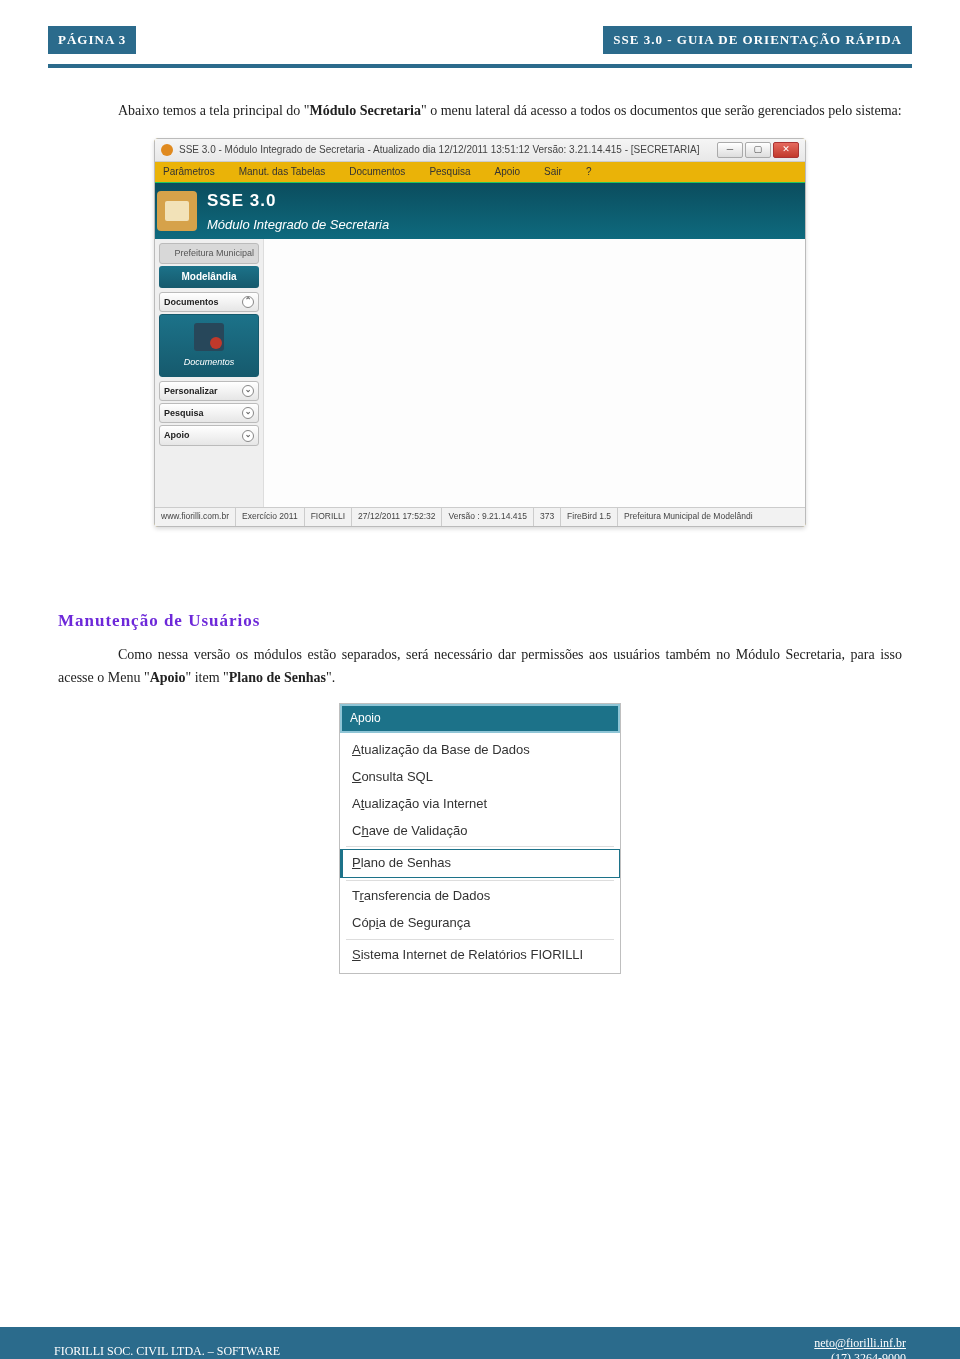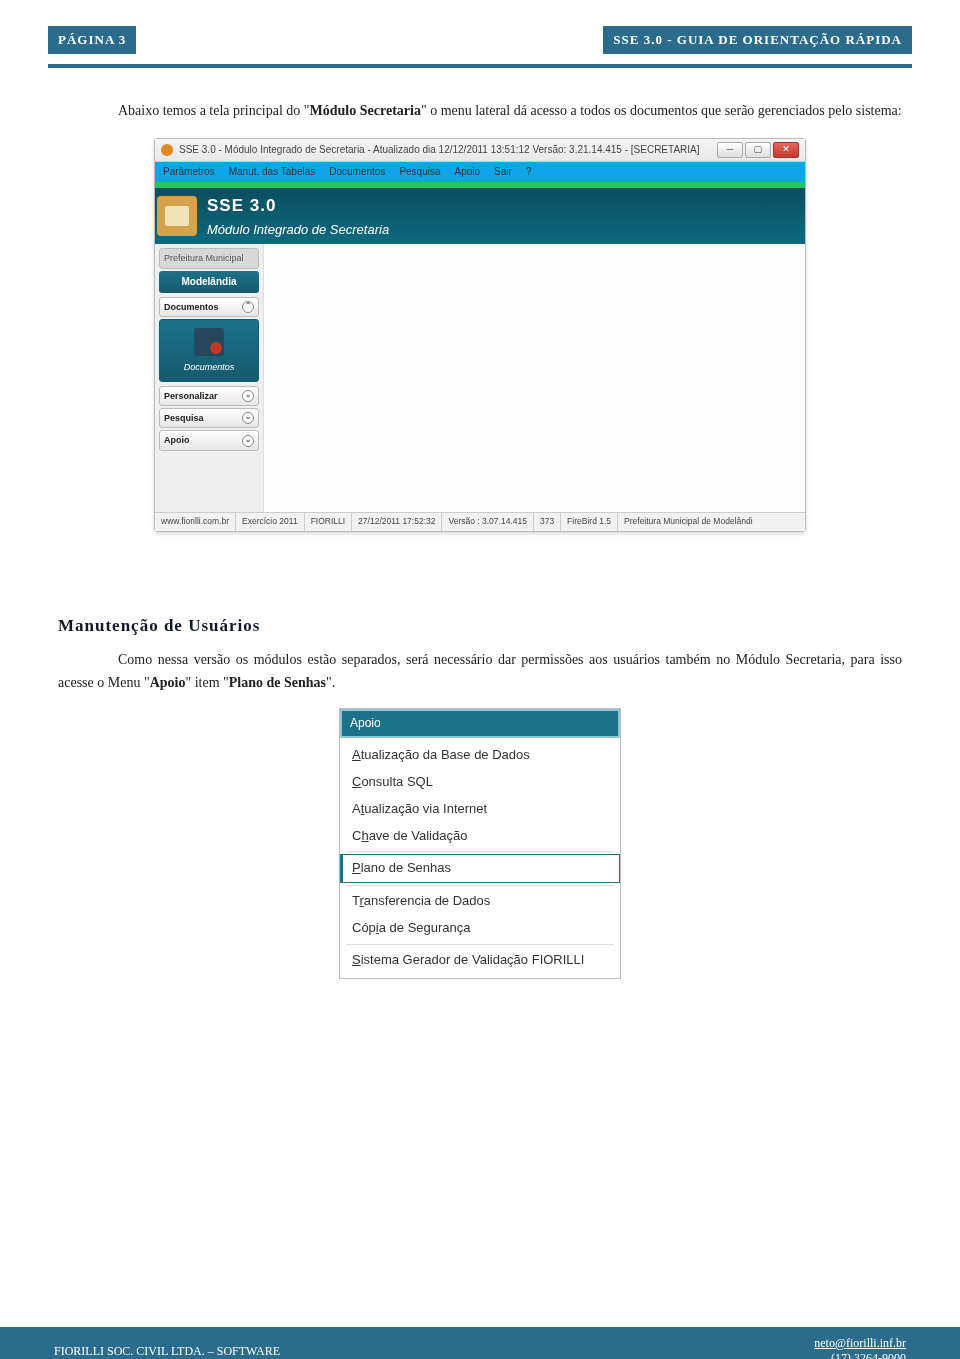--- a/index.html
+++ b/index.html
@@ -46,21 +46,21 @@
   text-align: justify;
   text-indent: 60px;
   margin: 0 0 16px 0;
 }
 .bold { font-weight: bold; }
 .screenshot-window {
   width: 650px;
   margin: 8px auto 4px auto;
   border: 1px solid #bbb;
   border-radius: 4px;
-  background: #0ea5e9;
+  background: #eab308;
   box-shadow: 0 2px 4px rgba(0,0,0,0.15);
   font-family: Tahoma, Arial, sans-serif;
 }
 .win-titlebar {
   display: flex;
   align-items: center;
   background: linear-gradient(#f5f5f5,#e8e8e8);
   border-bottom: 1px solid #ccc;
   padding: 3px 6px;
   font-size: 10px;
@@ -81,25 +81,25 @@
   border: 1px solid #aaa;
   background: linear-gradient(#fff,#ddd);
   font-size: 9px;
   text-align: center;
   line-height: 12px;
   border-radius: 2px;
 }
 .win-btn.close { background: linear-gradient(#E56A5E,#C1392B); color: #fff; border-color: #a33; }
 .win-menubar {
   display: flex;
-  gap: 14px;
+  gap: 24px;
   padding: 2px 8px;
   font-size: 10px;
   color: #333;
-  border-bottom: 6px solid #22c55e;
+  border-bottom: 1px solid #22c55e;
 }
 .win-banner {
   height: 56px;
   background: linear-gradient(#0B4D5E, #0E6A7E);
   display: flex;
   align-items: center;
   padding-left: 2px;
   color: #fff;
 }
 .banner-icon {
@@ -138,21 +138,21 @@
   background: #efefef;
   border-right: 1px solid #ddd;
   padding: 4px 4px;
   font-size: 9px;
 }
 .side-header {
   background: #d8d8d8;
   border: 1px solid #bbb;
   border-radius: 3px;
   padding: 2px 4px;
-  text-align: left;
+  text-align: right;
   color: #555;
   margin-bottom: 2px;
 }
 .side-muni {
   background: linear-gradient(#1C7289,#165A6D);
   color: #fff;
   text-align: center;
   padding: 3px 0;
   font-weight: bold;
   font-size: 10px;
@@ -222,21 +222,21 @@
   border-right: 1px solid #ccc;
   white-space: nowrap;
 }
 .win-status > div:last-child { border-right: none; flex:1; text-align:left; }
 
 .section-header {
   font-weight: bold;
   font-size: 17px;
   margin: 80px 0 10px 0;
   letter-spacing: 1px;
-  color: #0f172a;
+  color: #6d28d9;
 }
 .para2 {
   text-align: justify;
   text-indent: 60px;
   margin: 0;
 }
 
 .dropdown {
   width: 280px;
   margin: 14px auto 0 auto;
@@ -357,21 +357,21 @@
             </div>
           </div>
         </div>
         <div class="win-main"></div>
       </div>
       <div class="win-status">
         <div>www.fiorilli.com.br</div>
         <div>Exercício 2011</div>
         <div>FIORILLI</div>
         <div>27/12/2011 17:52:32</div>
-        <div>Versão : 3.07.14.415</div>
+        <div>Versão : 9.21.14.415</div>
         <div>373</div>
         <div>FireBird 1.5</div>
         <div>Prefeitura Municipal de Modelândi</div>
       </div>
     </div>
 
     <div class="section-header">Manutenção de Usuários</div>
     <p class="para2">
       <span>Como nessa versão os módulos estão separados, será necessário dar permissões aos usuários também no Módulo Secretaria, para isso acesse o Menu </span><span>"</span><span class="bold">Apoio</span><span>" item "</span><span class="bold">Plano de Senhas</span><span>".</span>
     </p>
@@ -382,21 +382,21 @@
         <div class="dropdown-item"><u>A</u><span>tualização da  Base de Dados</span></div>
         <div class="dropdown-item"><u>C</u><span>onsulta SQL</span></div>
         <div class="dropdown-item"><span>A</span><u>t</u><span>ualização via Internet</span></div>
         <div class="dropdown-item"><span>C</span><u>h</u><span>ave de Validação</span></div>
         <div class="sep"></div>
         <div class="dropdown-item highlighted"><u>P</u><span>lano de Senhas</span></div>
         <div class="sep"></div>
         <div class="dropdown-item"><span>T</span><u>r</u><span>ansferencia de Dados</span></div>
         <div class="dropdown-item"><span>Cóp</span><u>i</u><span>a de Segurança</span></div>
         <div class="sep"></div>
-        <div class="dropdown-item"><u>S</u><span>istema Gerador de Validação FIORILLI</span></div>
+        <div class="dropdown-item"><u>S</u><span>istema Internet de Relatórios FIORILLI</span></div>
       </div>
     </div>
 
   </div>
 
   <div class="footer">
     <div>FIORILLI SOC. CIVIL LTDA. – SOFTWARE</div>
     <div class="footer-right">
       <div class="email">neto@fiorilli.inf.br</div>
       <div>(17) 3264-9000</div>

